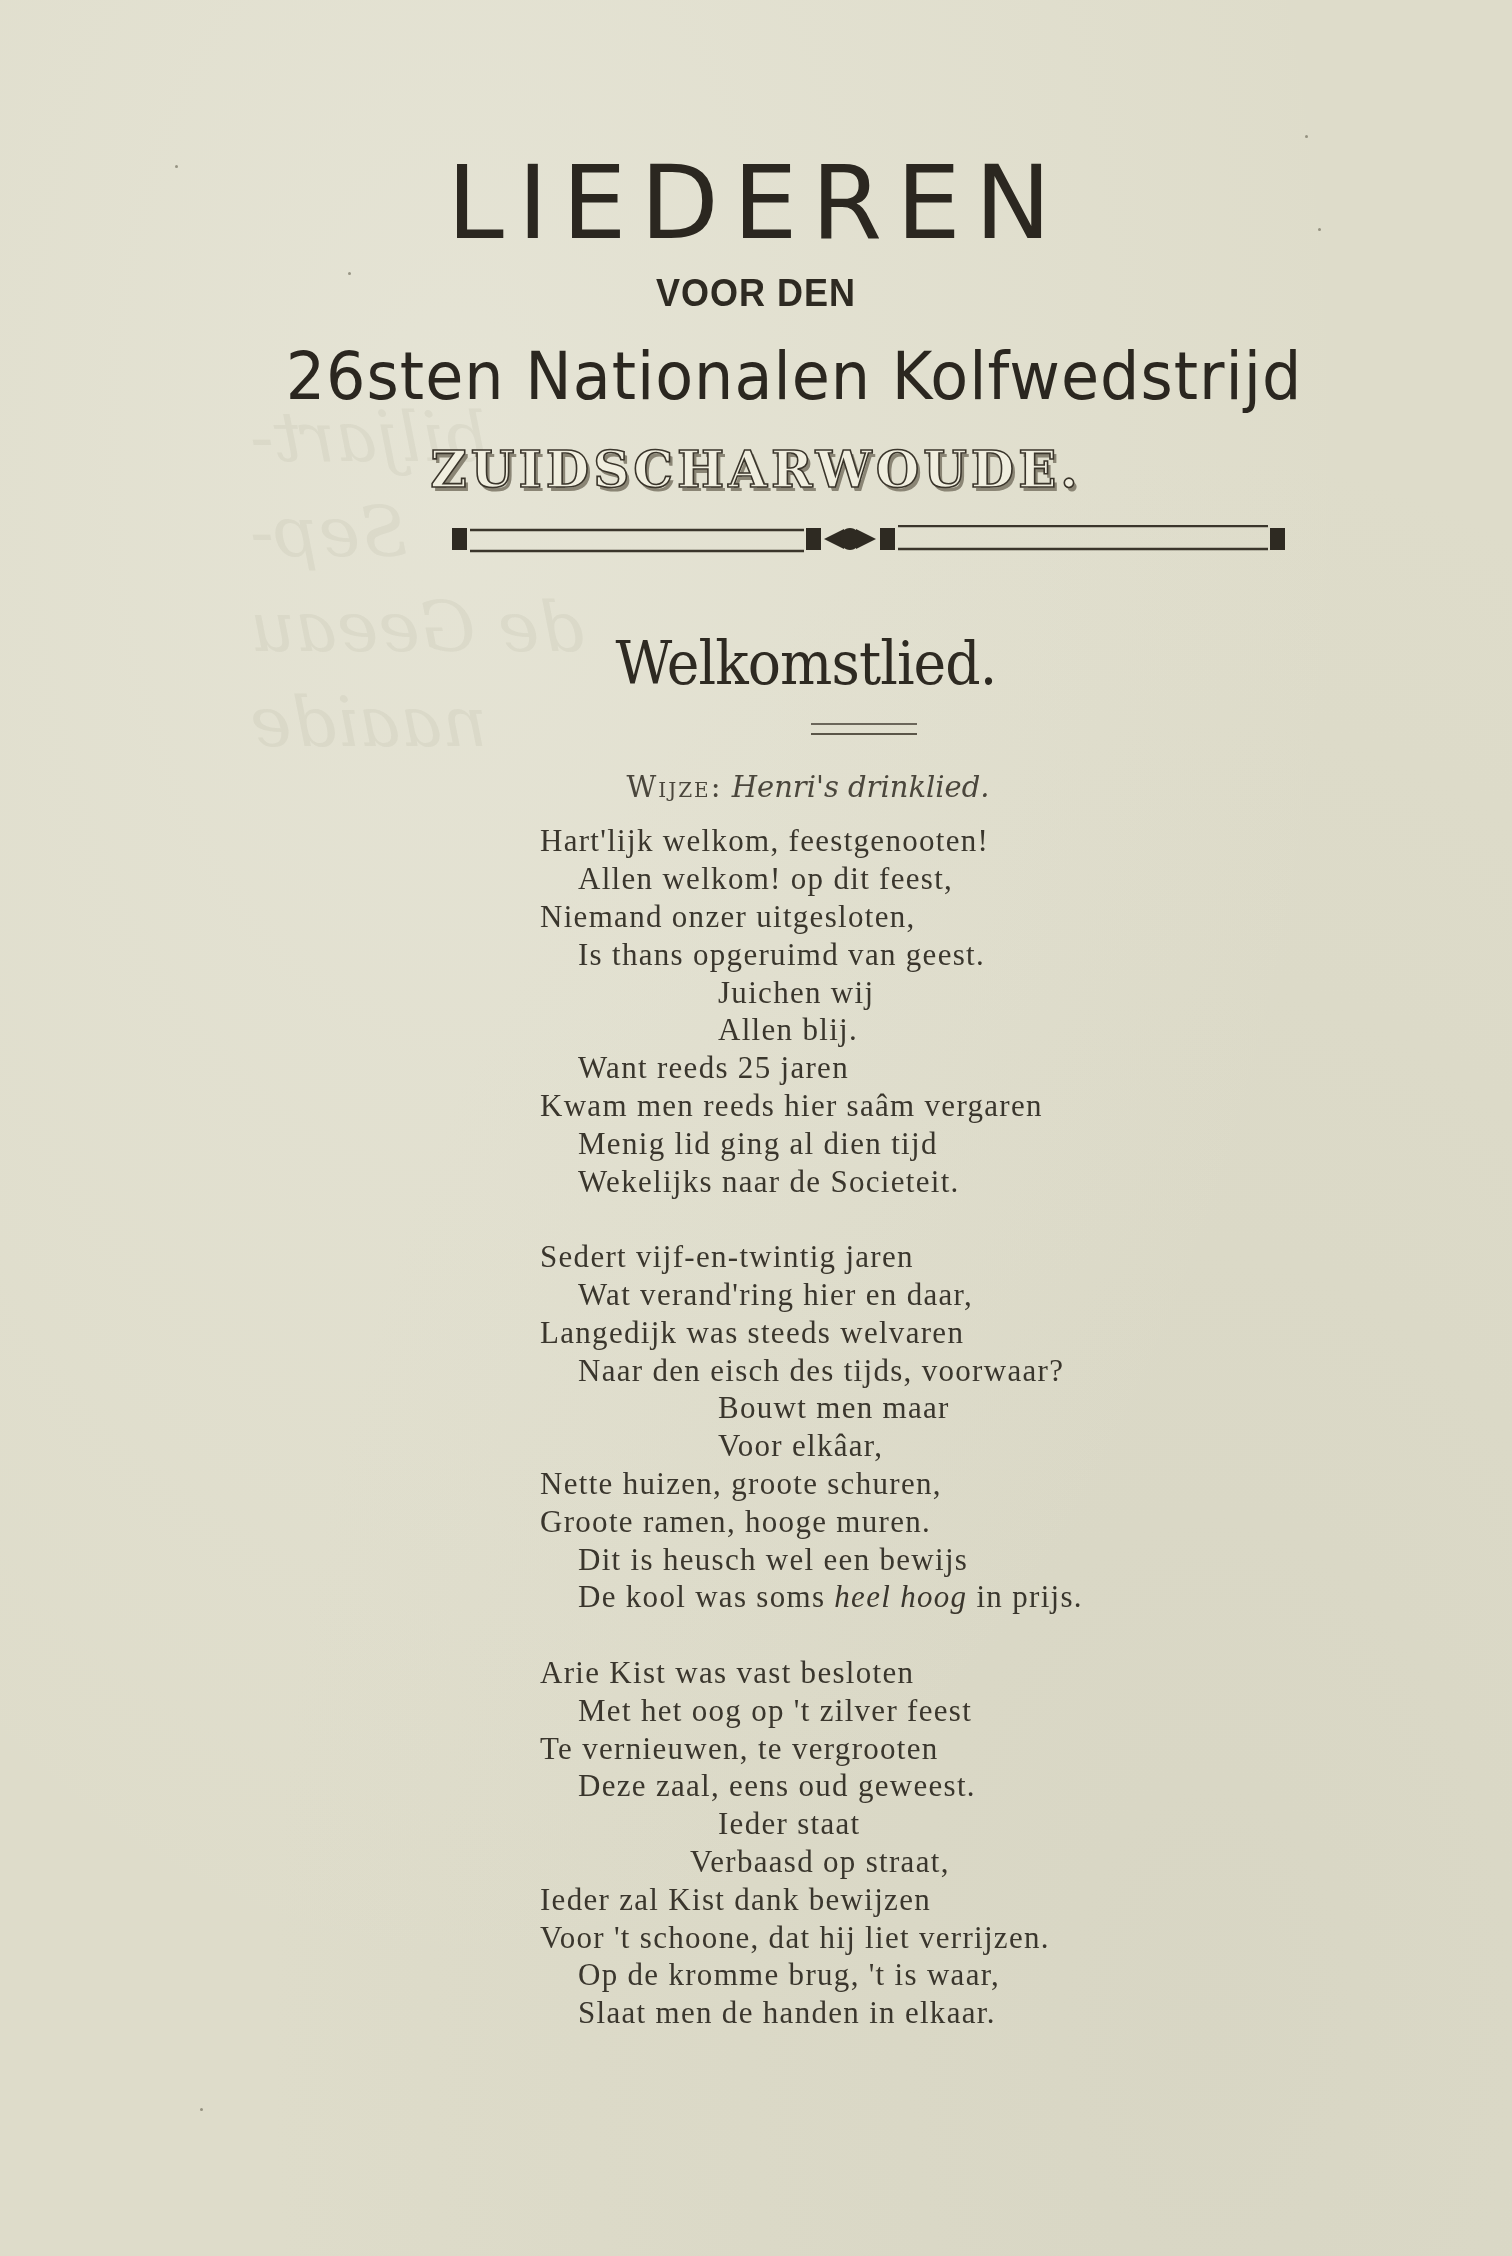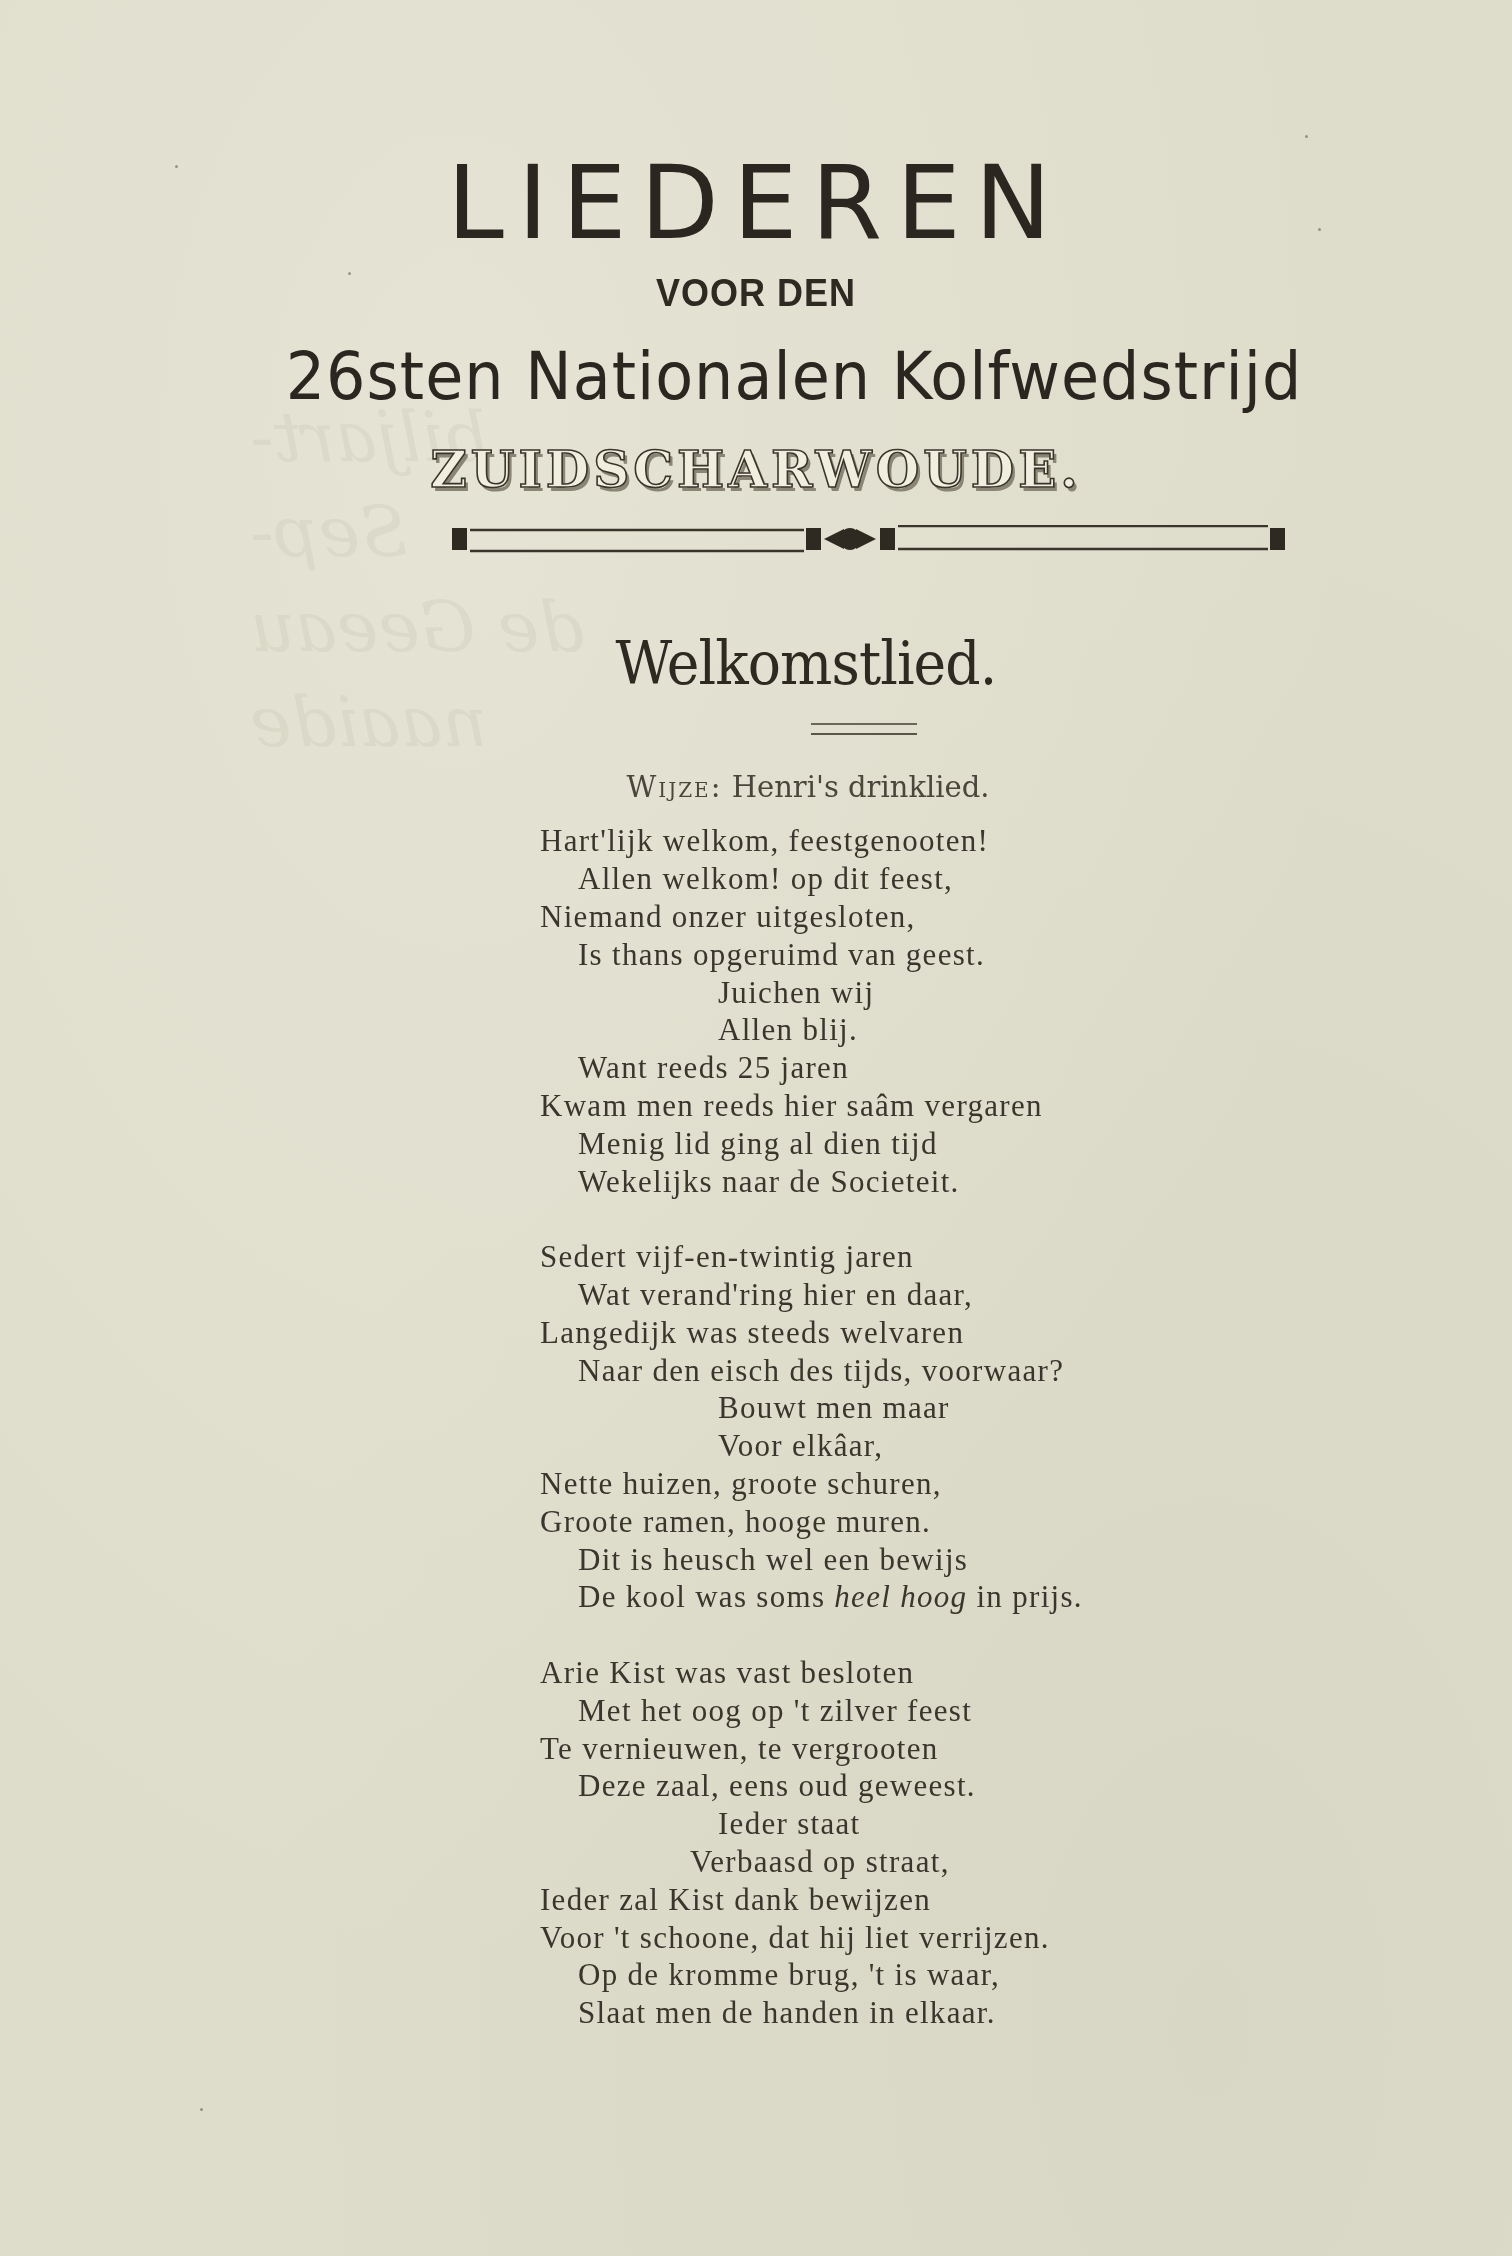--- a/index.html
+++ b/index.html
@@ -125,20 +125,21 @@
       font-size: 29px;
       color: #4a463c;
       padding-left: 52px;
     }
     .tune .tune-label {
       font-variant: small-caps;
       letter-spacing: 2px;
       text-align: right;
     }
     .tune .tune-name {
+      font-style: italic;
     }
     .poem {
       position: absolute;
       left: 540px;
       top: 822px;
       width: 700px;
       font-family: "Liberation Serif", serif;
       font-size: 31px;
       line-height: 36px;
       color: #3a362d;

